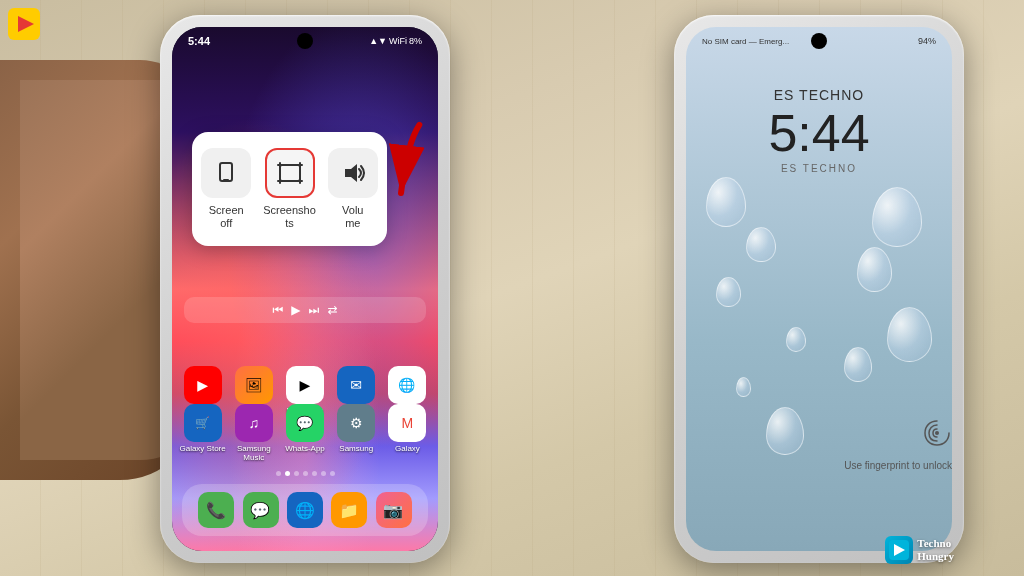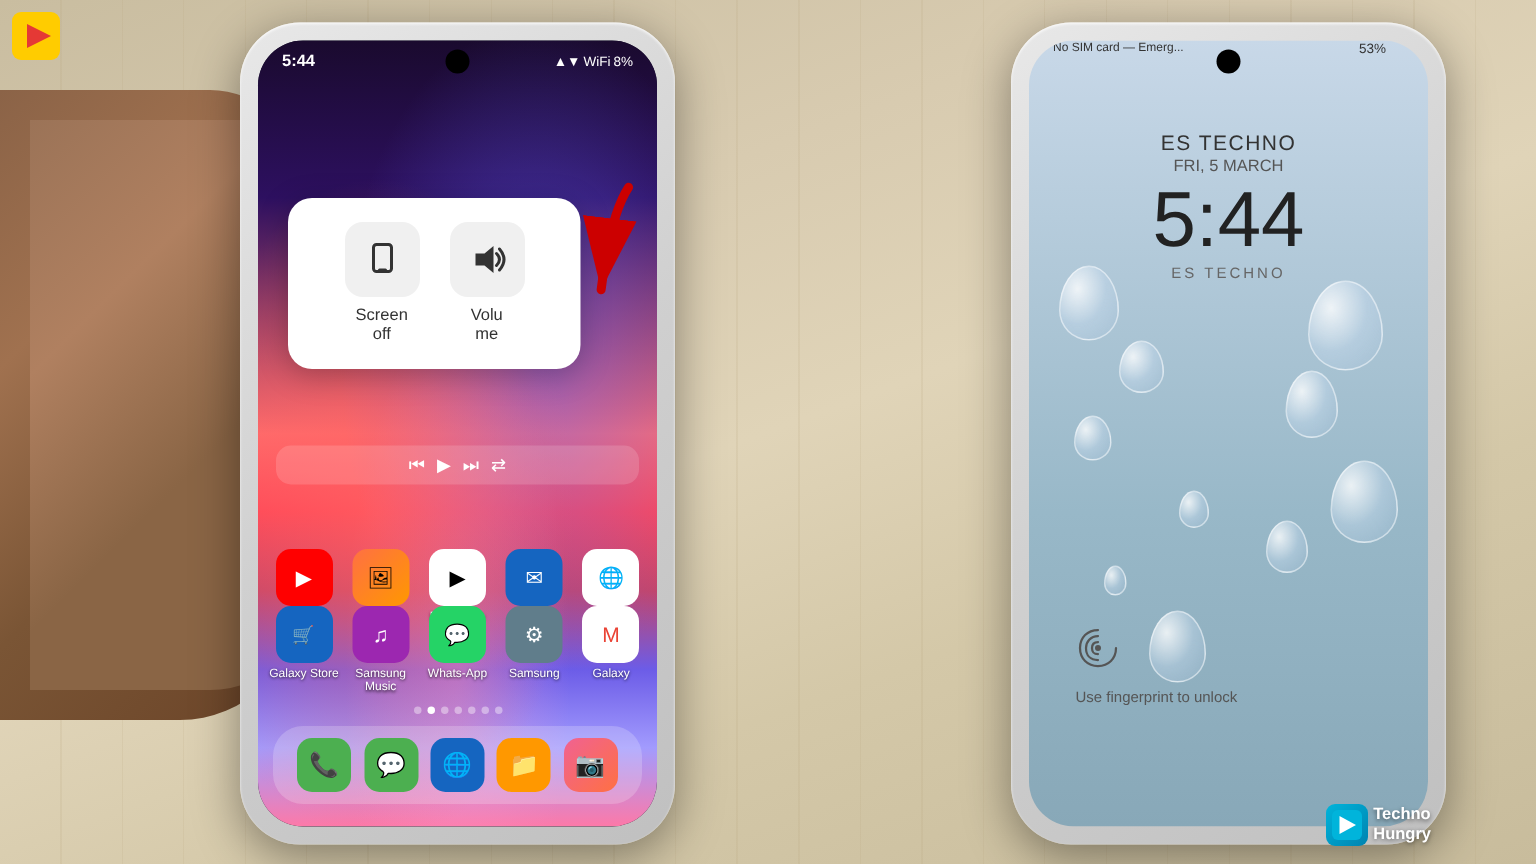--- a/index.html
+++ b/index.html
@@ -314,24 +314,24 @@
       border-radius: 50% 50% 50% 50% / 60% 60% 40% 40%;
       background: radial-gradient(ellipse at 30% 30%, rgba(255,255,255,0.8) 0%, rgba(200,220,240,0.4) 50%, rgba(150,180,210,0.2) 100%);
       border: 1px solid rgba(255,255,255,0.5);
     }
 
     
     .status-bar-right {
       position: absolute;
       top: 0;
       left: 0;
-      right: 12px;
+      right: 0;
       height: 28px;
       display: flex;
-      align-items: flex-start;
+      align-items: center;
       justify-content: space-between;
       padding: 0 16px;
       z-index: 10;
     }
 
     .status-info-right {
       font-size: 8px;
       color: #333;
     }
 
@@ -385,21 +385,21 @@
       margin-top: 4px;
       letter-spacing: 2px;
     }
 
     
     .fingerprint-area {
       position: absolute;
       bottom: 80px;
       left: 0;
       right: 0;
-      text-align: left;
+      text-align: right;
       z-index: 5;
       margin-left: 31px;
     }
 
     .fingerprint-icon {
       font-size: 24px;
       color: #555;
     }
 
     .fingerprint-text {
@@ -440,20 +440,21 @@
       font-size: 14px;
       color: white;
     }
 
     .logo-br-text {
       font-size: 11px;
       color: white;
       font-weight: 700;
       text-shadow: 0 1px 3px rgba(0,0,0,0.5);
       line-height: 1.2;
+      font-family: Liberation Serif, serif;
     }
   </style>
 </head>
 <body>
 
 <div class="background"></div>
 
 <div class="hand"></div>
 
 <div class="logo-tl">
@@ -485,20 +486,36 @@
       <div class="popup-item">
         <div class="popup-icon">
           <svg width="28" height="28" viewBox="0 0 28 28">
             <rect x="8" y="4" width="12" height="18" rx="2" fill="none" stroke="#333" stroke-width="2"></rect>
             <rect x="11" y="20" width="6" height="2" rx="1" fill="#333"></rect>
           </svg>
         </div>
         <span class="popup-label">Screen<br>off</span>
       </div>
 
+      <div class="popup-item">
+        <div class="popup-icon highlighted">
+          <svg width="28" height="28" viewBox="0 0 28 28">
+            <rect x="4" y="6" width="20" height="16" rx="2" fill="none" stroke="#333" stroke-width="2"></rect>
+            <line x1="4" y1="4" x2="4" y2="8" stroke="#333" stroke-width="2" stroke-linecap="round"></line>
+            <line x1="2" y1="6" x2="6" y2="6" stroke="#333" stroke-width="2" stroke-linecap="round"></line>
+            <line x1="24" y1="4" x2="24" y2="8" stroke="#333" stroke-width="2" stroke-linecap="round"></line>
+            <line x1="22" y1="6" x2="26" y2="6" stroke="#333" stroke-width="2" stroke-linecap="round"></line>
+            <line x1="4" y1="20" x2="4" y2="24" stroke="#333" stroke-width="2" stroke-linecap="round"></line>
+            <line x1="2" y1="22" x2="6" y2="22" stroke="#333" stroke-width="2" stroke-linecap="round"></line>
+            <line x1="24" y1="20" x2="24" y2="24" stroke="#333" stroke-width="2" stroke-linecap="round"></line>
+            <line x1="22" y1="22" x2="26" y2="22" stroke="#333" stroke-width="2" stroke-linecap="round"></line>
+          </svg>
+        </div>
+        <span class="popup-label">Screensho<br>ts</span>
+      </div>
 
       <div class="popup-item">
         <div class="popup-icon">
           <svg width="28" height="28" viewBox="0 0 28 28">
             <polygon points="6,10 12,10 18,5 18,23 12,18 6,18" fill="#333"></polygon>
             <path d="M20,10 Q24,14 20,18" fill="none" stroke="#333" stroke-width="2" stroke-linecap="round"></path>
             <path d="M22,7 Q28,14 22,21" fill="none" stroke="#333" stroke-width="2" stroke-linecap="round"></path>
           </svg>
         </div>
         <span class="popup-label">Volu<br>me</span>
@@ -634,29 +651,28 @@
     <div class="droplet" style="width:35px;height:45px;top:220px;right:60px;"></div>
     <div class="droplet" style="width:20px;height:25px;top:300px;left:100px;"></div>
     <div class="droplet" style="width:45px;height:55px;top:280px;right:20px;"></div>
     <div class="droplet" style="width:15px;height:20px;top:350px;left:50px;"></div>
     <div class="droplet" style="width:28px;height:35px;top:320px;right:80px;"></div>
     <div class="droplet" style="width:38px;height:48px;top:380px;left:80px;"></div>
 
     <div class="status-bar-right">
       <span class="status-info-right">No SIM card — Emerg...</span>
       <span style="display:flex;gap:2px;align-items:center;font-size:9px;color:#333;">
-        <span>53%</span>
+        <span>94%</span>
       </span>
     </div>
 
     <div class="notch-right"></div>
 
     <div class="lock-content">
       <div class="lock-brand">ES TECHNO</div>
-      <div class="lock-date">FRI, 5 MARCH</div>
       <div class="lock-time">5:44</div>
       <div class="lock-brand-sub">ES TECHNO</div>
     </div>
 
     <div class="fingerprint-area">
       <div class="fingerprint-icon">
         <svg width="30" height="30" viewBox="0 0 30 30" fill="none" stroke="#555" stroke-width="1.5">
           <path d="M15 3 C8,3 3,8 3,15 C3,22 8,27 15,27 C22,27 27,22 27,15" stroke-linecap="round"></path>
           <path d="M15 7 C10,7 7,11 7,15 C7,20 10,23 15,23" stroke-linecap="round"></path>
           <path d="M15 11 C12,11 11,13 11,15 C11,18 12,19 15,19" stroke-linecap="round"></path>

